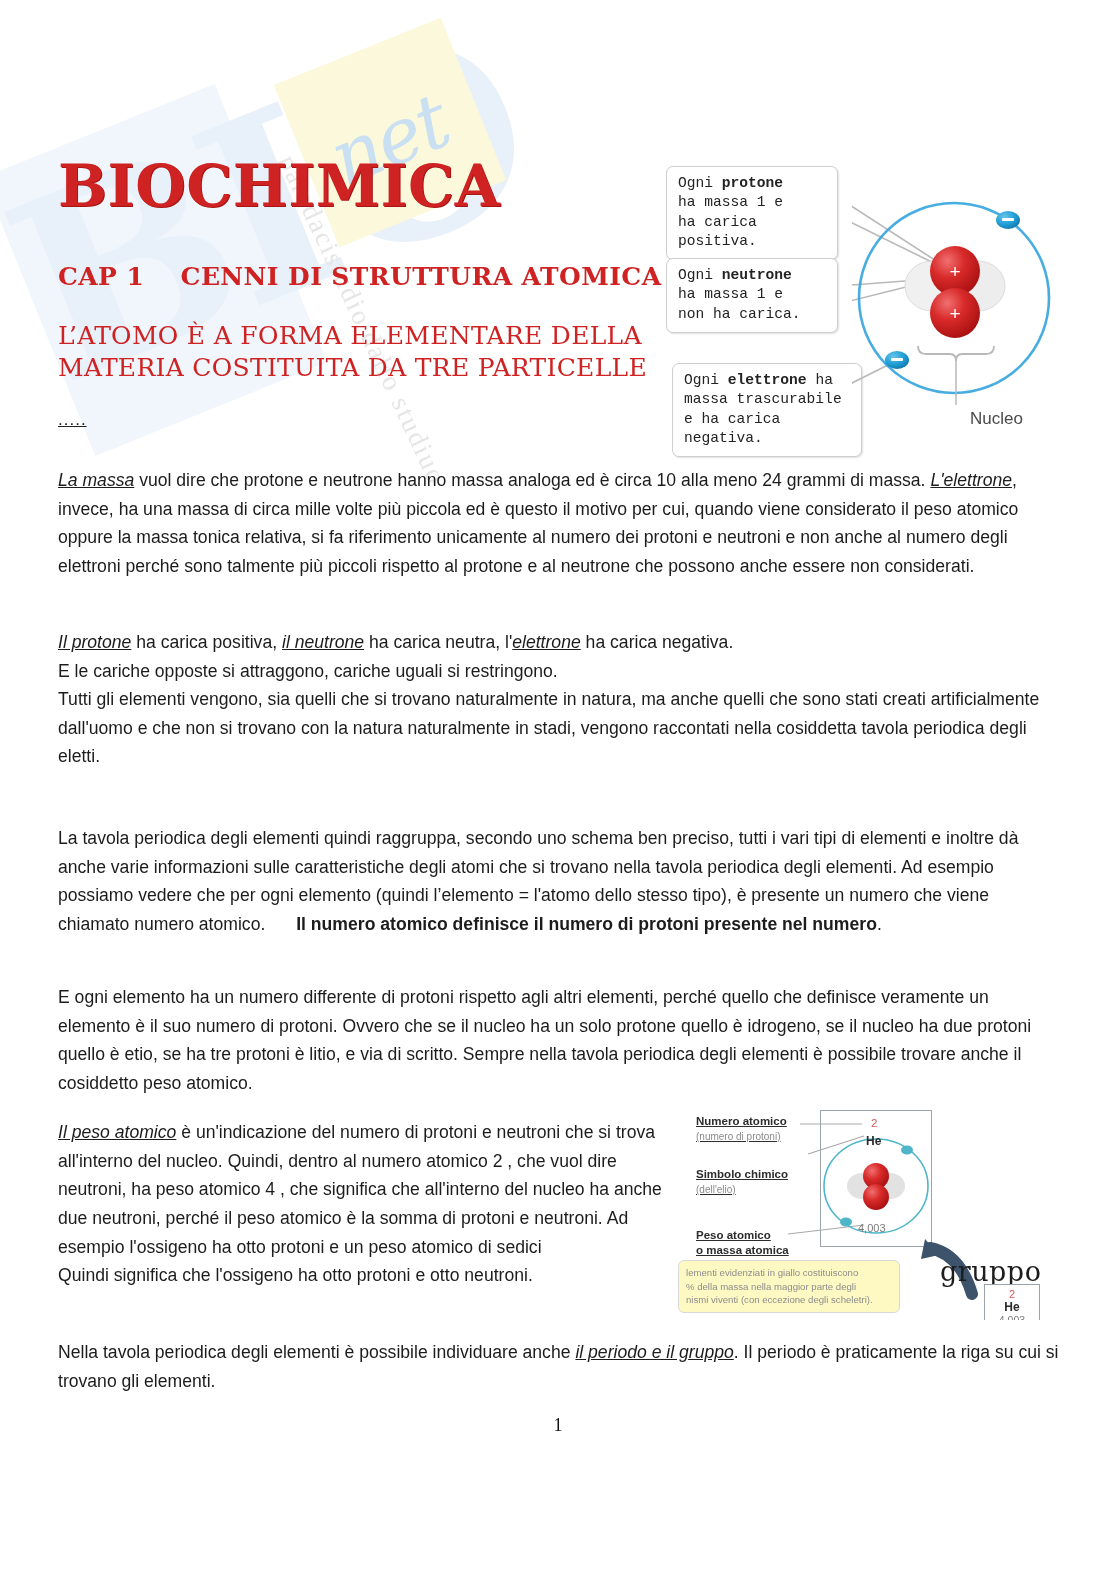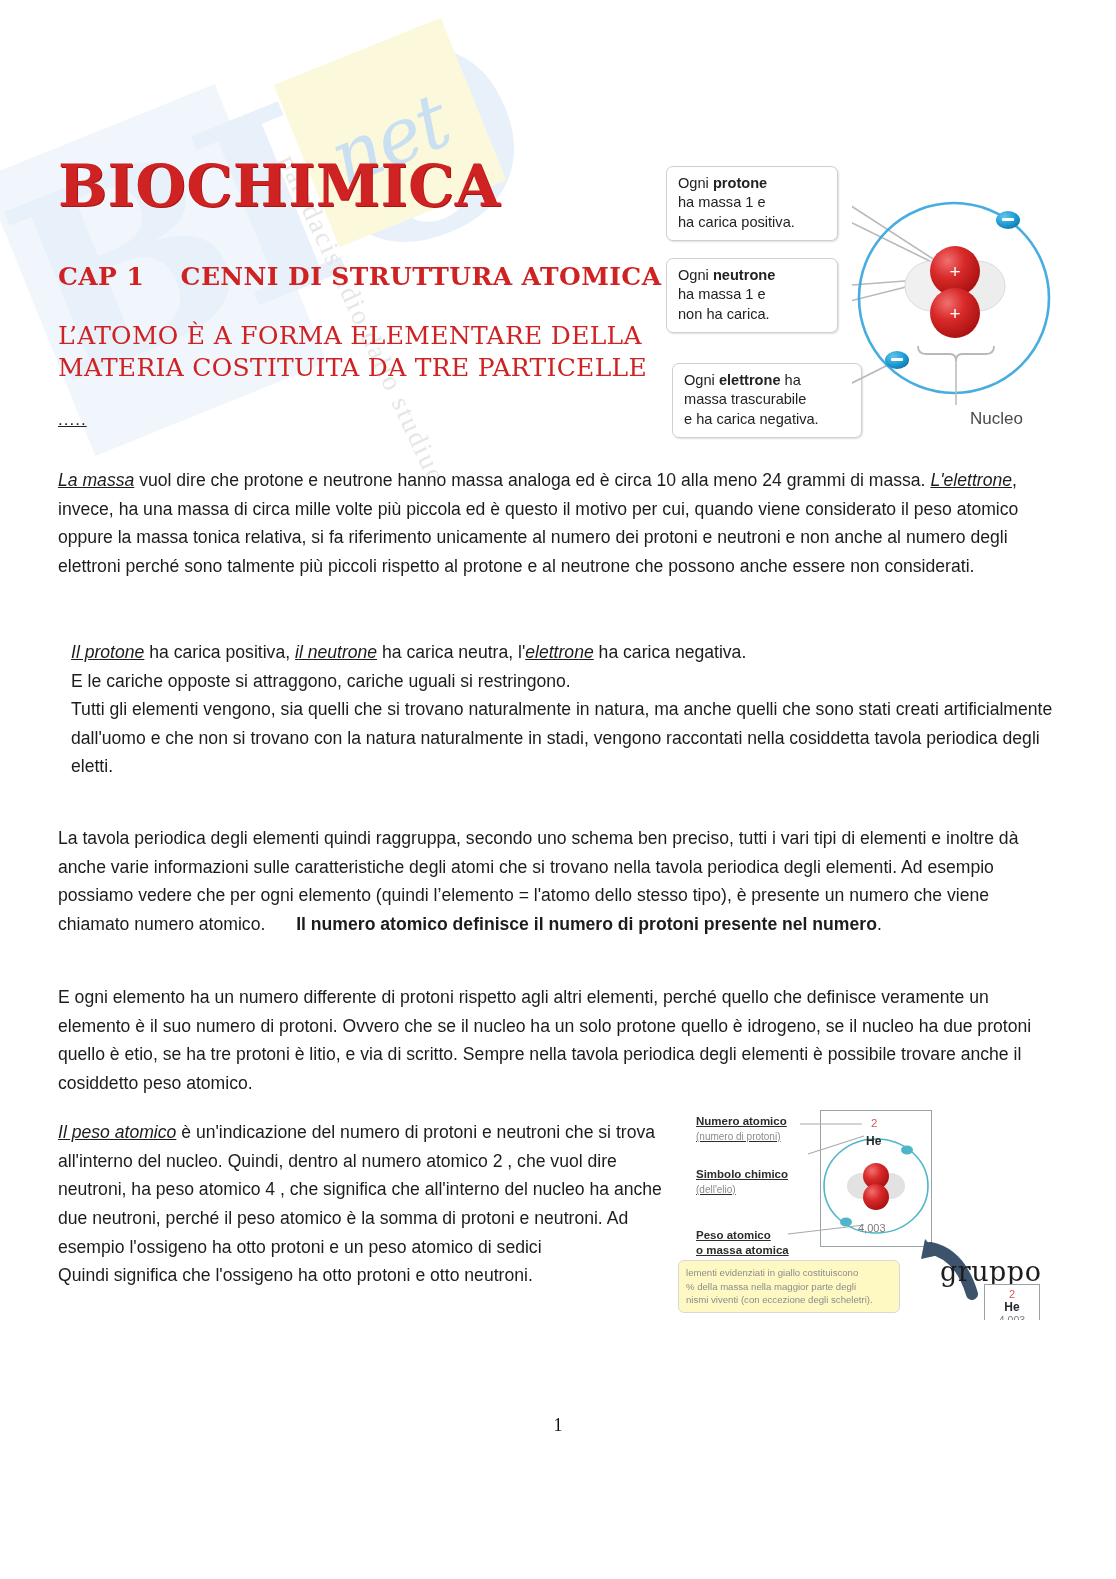--- a/index.html
+++ b/index.html
@@ -125,21 +125,21 @@
     font-size: 17.6px;
     line-height: 1.62;
     color: #1c1c1c;
     text-align: left;
   }
   .body-block u { text-decoration: underline; }
   .body-block i { font-style: italic; }
   .body-block b { font-weight: bold; margin-left: 26px; }
 
   #p-massa      { left: 58px; top: 466px;  width: 1007px; }
-  #p-protone    { left: 71px; top: 628px;  width: 1007px; margin-top: 10px; }
+  #p-protone    { left: 58px; top: 628px;  width: 1007px; }
   #h-tavola {
     position: absolute;
     left: 58px; top: 789px;
     font-family: "DejaVu Serif", serif;
     font-weight: bold;
     font-size: 24px;
     color: #cf2222;
     letter-spacing: 0.2px;
   }
   #p-tavola     { left: 58px; top: 824px;  width: 1007px; }
@@ -168,21 +168,21 @@
   .callout {
     position: absolute;
     background: #ffffff;
     border: 1px solid #cfcfcf;
     border-radius: 7px;
     box-shadow: 1px 1px 2px rgba(0,0,0,0.13);
     padding: 7px 10px 8px 11px;
     font-size: 14.6px;
     line-height: 1.32;
     color: #232323;
-    font-family: Liberation Sans, sans-serif;
+    font-family: Liberation Mono, monospace;
     box-sizing: border-box;
   }
   .callout b { font-weight: bold; }
   #callout-protone  { left: 0px;  top: 8px;   width: 172px; }
   #callout-neutrone { left: 0px;  top: 100px; width: 172px; }
   #callout-elettrone{ left: 6px;  top: 205px; width: 190px; }
 
   .atom-svg { position: absolute; left: 186px; top: 0px; }
 
   
@@ -408,16 +408,17 @@
 
     <div class="pf-gruppo">gruppo</div>
 
     <div class="pf-cell">
       <span class="c-n">2</span>
       <span class="c-s">He</span>
       <span class="c-m">4,003</span>
     </div>
   </div>
 
+  <div class="body-block" id="p-periodo">Nella tavola periodica degli elementi è possibile individuare anche <u><i>il periodo e il gruppo</i></u>. Il periodo è praticamente la riga su cui si trovano gli elementi.</div>
 
   <div class="page-number">1</div>
 
 </div>
 
 </body></html>

